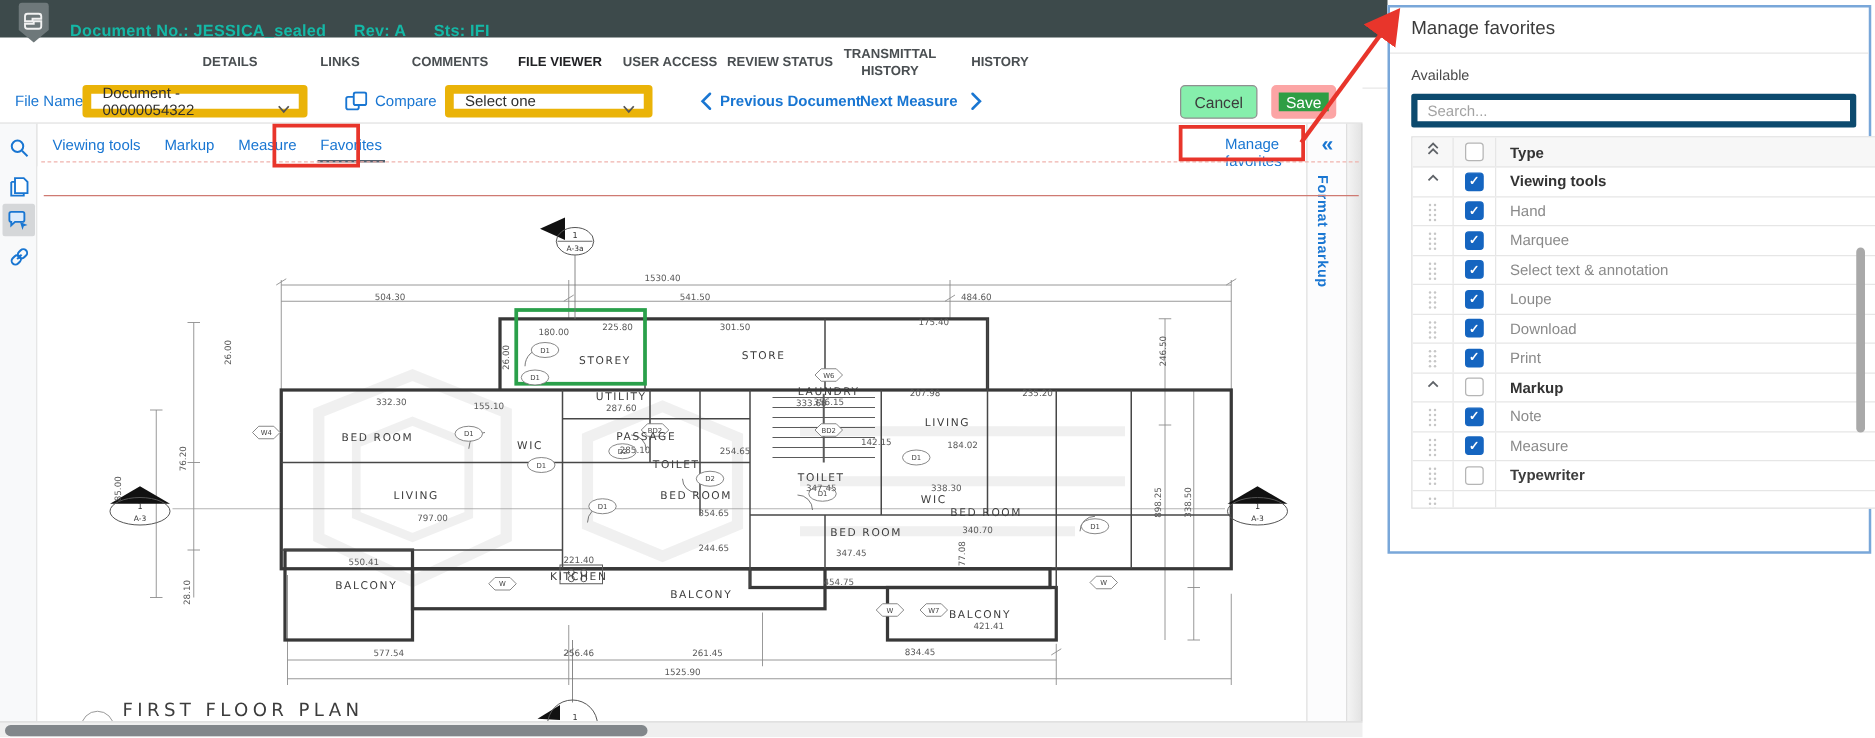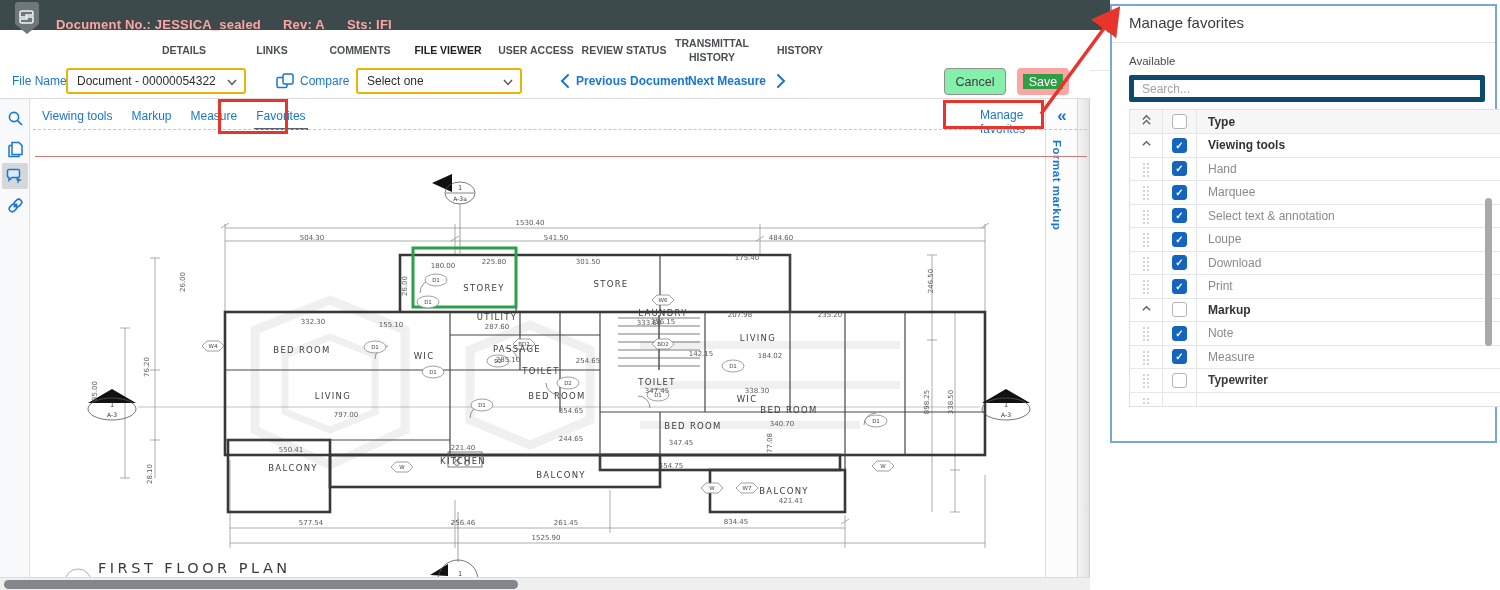--- a/index.html
+++ b/index.html
@@ -3,34 +3,34 @@
 <meta charset="utf-8">
 <style>
   html,body{margin:0;padding:0;background:#fff;}
   *{box-sizing:border-box;font-family:"Liberation Sans",sans-serif;}
   #app{position:relative;width:1500px;height:590px;background:#fff;overflow:hidden;}
 
   
   .topbar{position:absolute;left:0;top:0;width:1110px;height:30px;background:#3d4a4b;}
   .logo-badge{position:absolute;left:14px;top:2px;width:26px;height:33px;z-index:5;}
   .topbar-title{position:absolute;left:56px;top:0;height:48px;display:flex;align-items:center;gap:22px;
-    color:#fca5a5;font-size:13px;font-weight:700;letter-spacing:.2px;}
+    color:#14b8a6;font-size:13px;font-weight:700;letter-spacing:.2px;}
 
   
   .tabrow{position:absolute;left:0;top:34px;width:1110px;height:37px;background:#fff;border-bottom:1px solid #e7e7e7;}
   #main-tabs{position:absolute;left:140px;top:0;height:33px;display:flex;}
   .tab{width:88px;height:33px;display:flex;align-items:center;justify-content:center;text-align:center;
     font-size:10.5px;font-weight:600;color:#4a4f52;line-height:1.25;position:relative;cursor:pointer;}
   .tab.active{color:#202124;}
   .tab.active::after{content:"";position:absolute;left:10px;right:10px;bottom:0;height:3px;background:#1976d2;}
 
   
   .toolbar{position:absolute;left:0;top:63px;width:1090px;height:36px;background:#fff;border-bottom:1px solid #dcdcdc;}
   .tb-label{position:absolute;top:11px;font-size:12px;color:#1976d2;font-weight:500;}
-  .tb-select{position:absolute;top:5px;height:26px;border:2px solid #eab308;border-radius:3px;background:#fff;
+  .tb-select{position:absolute;top:5px;height:26px;border:7px solid #eab308;border-radius:3px;background:#fff;
     display:flex;align-items:center;padding:0 22px 0 9px;font-size:12px;color:#2e2e2e;cursor:pointer;}
   .tb-select .car{position:absolute;right:7px;top:9px;}
   .nav-link{position:absolute;top:11px;font-size:12px;font-weight:600;color:#1976d2;cursor:pointer;}
   .nav-chev{position:absolute;top:10px;width:10px;height:16px;cursor:pointer;}
   .btn{position:absolute;top:5px;height:27px;border-radius:4px;font-size:12.5px;display:flex;align-items:center;
     justify-content:center;cursor:pointer;}
   .btn-cancel{left:944px;width:62px;border:1px solid #8f8f8f;background:#86efac;color:#3c3c3c;}
   .btn-save{left:1017px;width:52px;border:6px solid #fca5a5;background:#2f9e44;color:#fff;}
 
   

